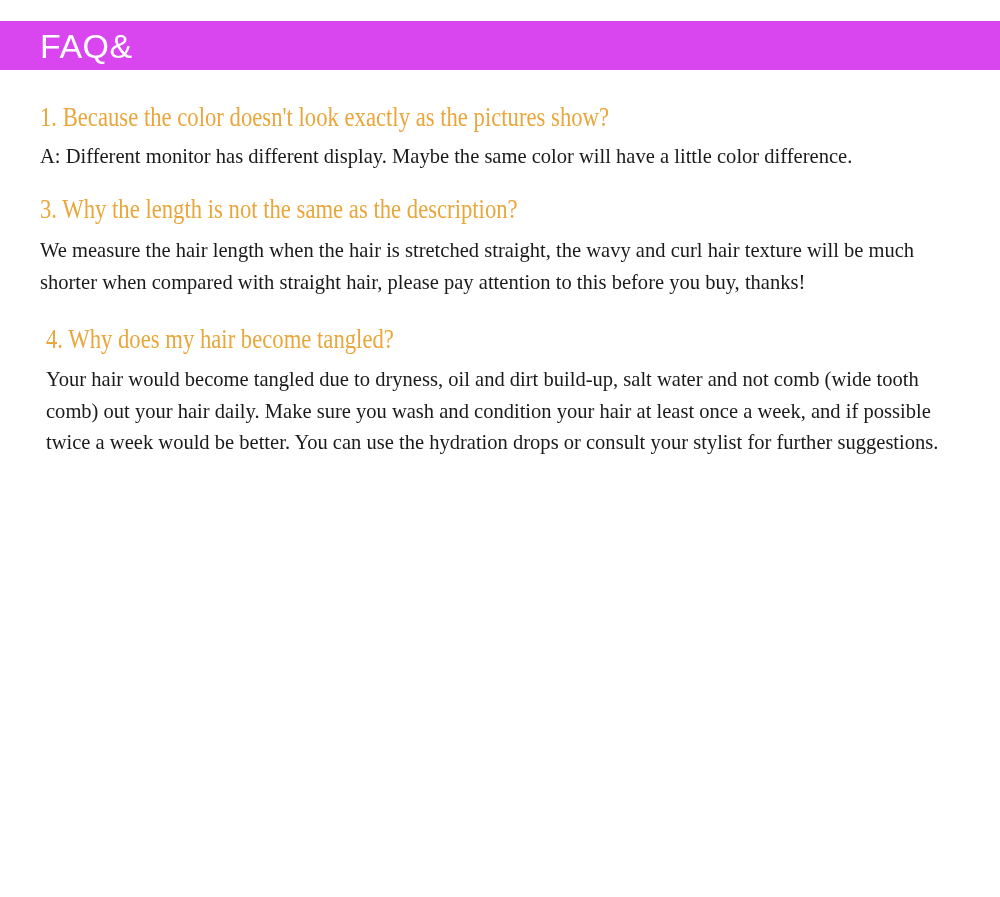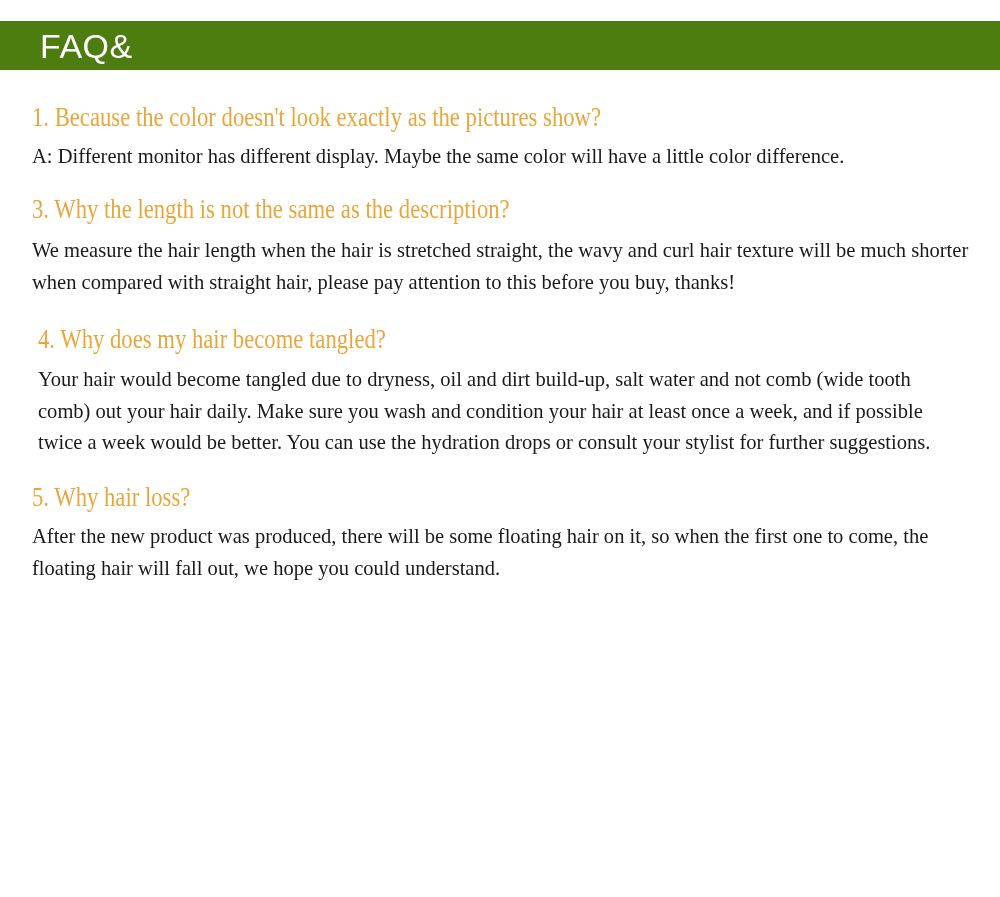--- a/index.html
+++ b/index.html
@@ -47,20 +47,21 @@
   .faq-list {
     position: absolute;
     left: 0;
     top: 70px;
     width: 1000px;
     padding: 0;
   }
 
   .faq-item {
     padding: 0 30px 0 32px;
+    margin-left: 8px;
   }
   .faq-item.indented {
     padding-left: 38px;
     padding-right: 48px;
   }
 
   .faq-question {
     color: #e9a63a;
     font-family: "Liberation Serif", "DejaVu Serif", serif;
     font-size: 27px;
@@ -102,21 +103,21 @@
   .a5 { margin-top: 10px; }
 
   .q6 { margin-top: 25px; }
   .a6 { margin-top: 8px; }
 </style>
 </head>
 <body>
 
 <div class="page" style="background: rgb(255, 255, 255);">
 
-  <div class="faq-banner" style="background: #4d7c0f;">
+  <div class="faq-banner" style="background: #d946ef;">
     <div class="faq-banner-title" style="color: rgb(255, 255, 255);">FAQ&amp;</div>
   </div>
 
   <div class="faq-list">
 
     <section class="faq-item">
       <h2 class="faq-question q1" style="color: rgb(233, 166, 58);">1. Because the color doesn't look exactly as the pictures show?</h2>
       <p class="faq-answer a1" style="color: rgb(26, 26, 26);">A: Different monitor has different display. Maybe the same color will have a little color difference.</p>
     </section>
 
@@ -124,20 +125,16 @@
     <section class="faq-item">
       <h2 class="faq-question q3" style="color: rgb(233, 166, 58);">3. Why the length is not the same as the description?</h2>
       <p class="faq-answer a3" style="color: rgb(26, 26, 26);">We measure the hair length when the hair is stretched straight, the wavy and curl hair texture will be much shorter when compared with straight hair, please pay attention to this before you buy, thanks!</p>
     </section>
 
     <section class="faq-item indented">
       <h2 class="faq-question q4" style="color: rgb(233, 166, 58);">4. Why does my hair become tangled?</h2>
       <p class="faq-answer a4" style="color: rgb(26, 26, 26);">Your hair would become tangled due to dryness, oil and dirt build-up, salt water and not comb (wide tooth comb) out your hair daily. Make sure you wash and condition your hair at least once a week, and if possible twice a week would be better. You can use the hydration drops or consult your stylist for further suggestions.</p>
     </section>
 
-    <section class="faq-item">
-      <h2 class="faq-question q5" style="color: rgb(233, 166, 58);">5. Why hair loss?</h2>
-      <p class="faq-answer a5" style="color: rgb(26, 26, 26);">After the new product was produced, there will be some floating hair on it, so when the first one to come, the floating hair will fall out, we hope you could understand.</p>
-    </section>
 
 
   </div>
 </div>
 
 </body></html>

